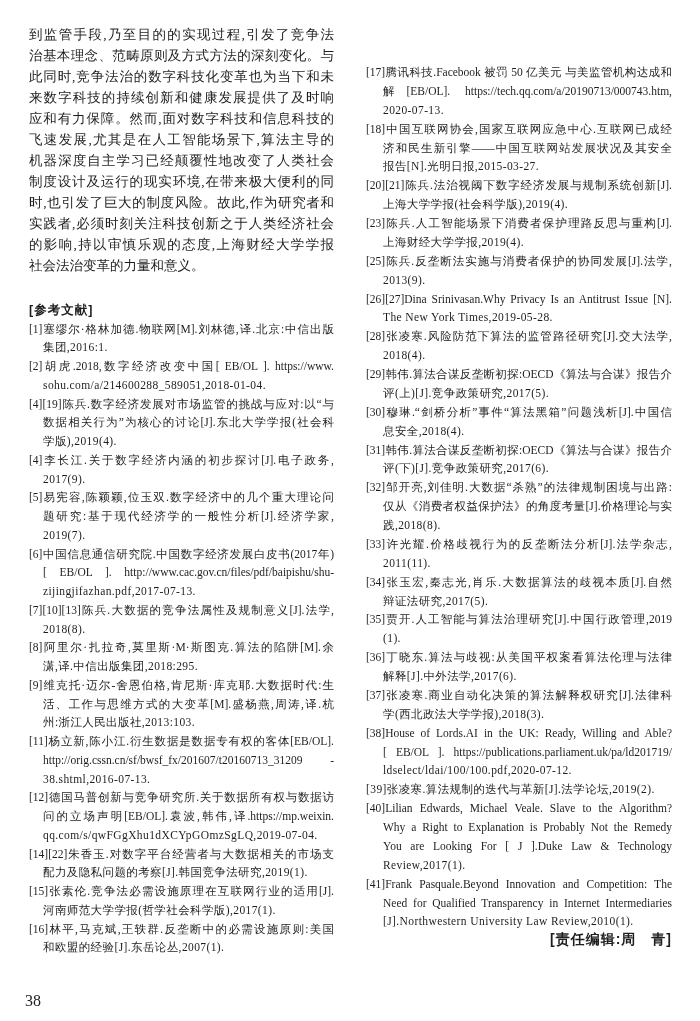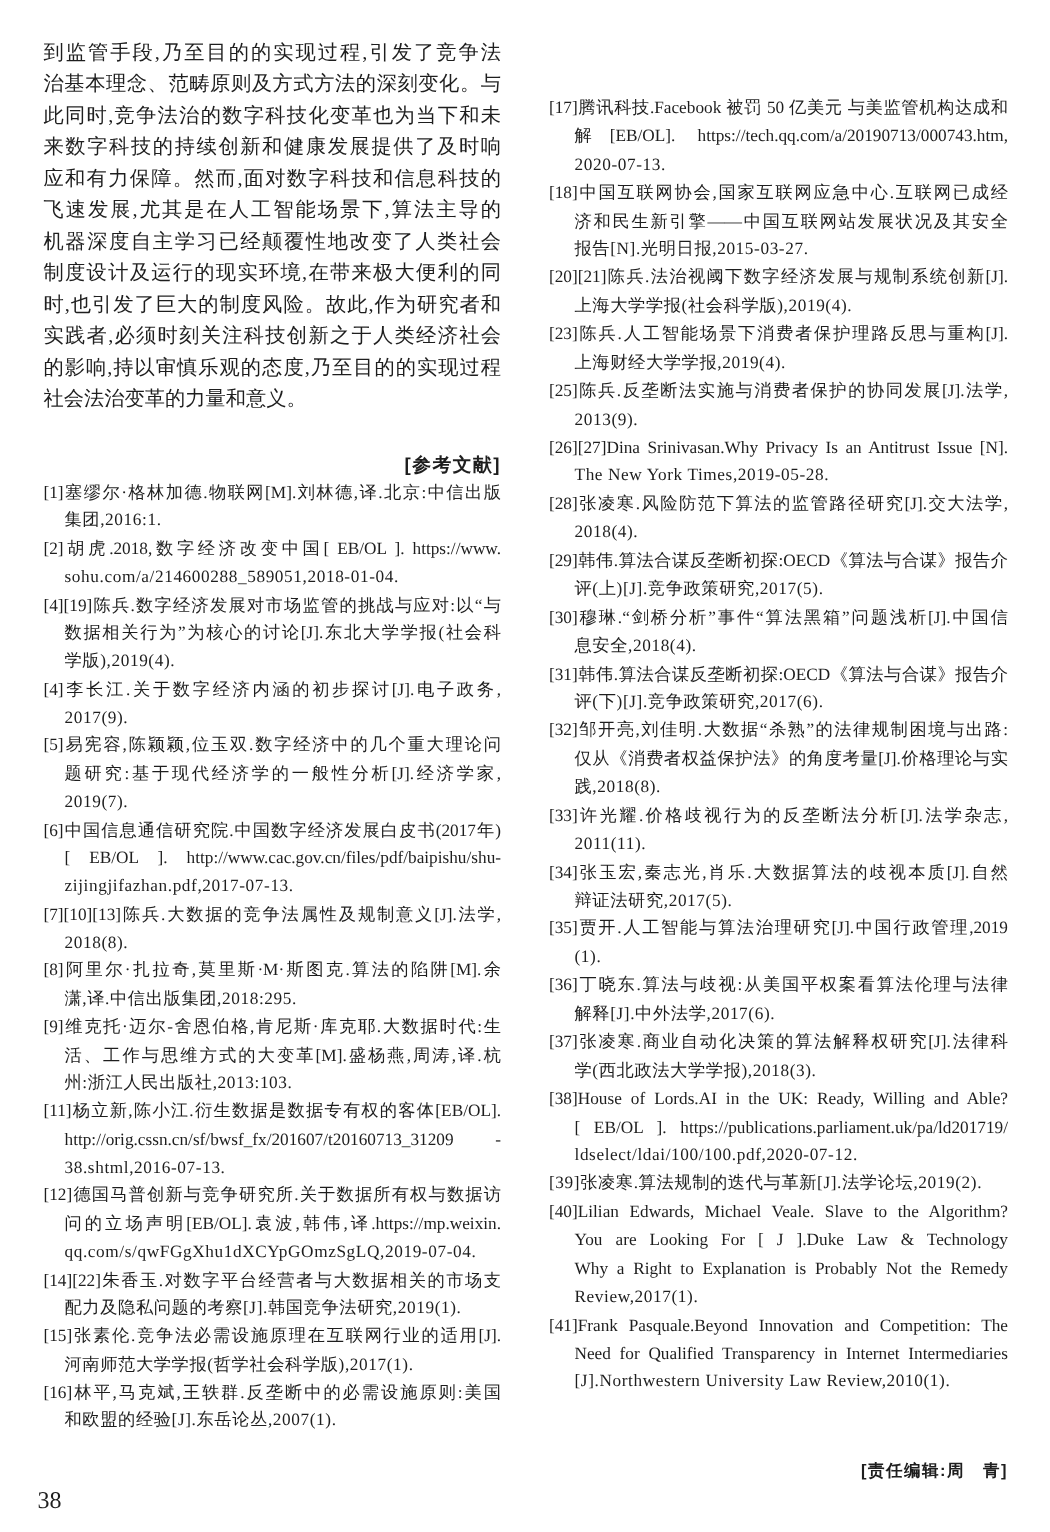--- a/index.html
+++ b/index.html
@@ -19,61 +19,61 @@
   .body-text {
     left: 29px; top: 24px; width: 305px;
     font-family: "Liberation Serif", serif;
     font-size: 13.5px; line-height: 21px; height: 21px;
   }
   .body-text .ln { height: 21px; }
 
   
   .refs-heading {
     left: 29px; top: 301px; width: 305px; height: 18px;
-    text-align: right; line-height: 18px;
+    text-align: left; line-height: 18px;
     font-family: "Liberation Sans", sans-serif; font-weight: bold;
     font-size: 12.5px; letter-spacing: 1px;
   }
 
   
   .refs { font-family: "Liberation Serif", serif; font-size: 11.5px; }
   .refs-left { left: 29px; top: 319.6px; width: 305px; line-height: 18.76px; }
   .refs-left .ln { height: 18.76px; text-align: center; }
   .refs-left .c { padding-left: 14px; }
   .refs-right { left: 366px; top: 41px; width: 306px; line-height: 18.89px; margin-top: 22px; }
   .refs-right .ln { height: 18.89px; }
   .refs-right .c { padding-left: 17px; }
   .refs .ln.e { letter-spacing: 0.4px; }
 
   
   .editor {
-    right: 28px; top: 972px; height: 18px; line-height: 18px;
+    right: 28px; top: 930px; height: 18px; line-height: 18px;
     font-family: "Liberation Sans", sans-serif; font-weight: bold;
-    font-size: 11px; letter-spacing: 1px; white-space: nowrap;
+    font-size: 14px; letter-spacing: 1px; white-space: nowrap;
   }
   .page-number {
     left: 25px; top: 991px; font-size: 16px; line-height: 20px;
     font-family: "Liberation Serif", serif;
   }
 </style>
 </head>
 <body>
 
 <div class="abs body-text">
   <div class="ln">到监管手段,乃至目的的实现过程,引发了竞争法</div>
   <div class="ln">治基本理念、范畴原则及方式方法的深刻变化。与</div>
   <div class="ln">此同时,竞争法治的数字科技化变革也为当下和未</div>
   <div class="ln">来数字科技的持续创新和健康发展提供了及时响</div>
   <div class="ln">应和有力保障。然而,面对数字科技和信息科技的</div>
   <div class="ln">飞速发展,尤其是在人工智能场景下,算法主导的</div>
   <div class="ln">机器深度自主学习已经颠覆性地改变了人类社会</div>
   <div class="ln">制度设计及运行的现实环境,在带来极大便利的同</div>
   <div class="ln">时,也引发了巨大的制度风险。故此,作为研究者和</div>
   <div class="ln">实践者,必须时刻关注科技创新之于人类经济社会</div>
-  <div class="ln">的影响,持以审慎乐观的态度,乃至目的的实现过程</div>
+  <div class="ln">的影响,持以审慎乐观的态度,上海财经大学学报</div>
   <div class="ln e">社会法治变革的力量和意义。</div>
 </div>
 
 <div class="abs refs-heading">[参考文献]</div>
 
 <div class="abs refs refs-left">
   <div>
     <div class="ln">[1]塞缪尔·格林加德.物联网[M].刘林德,译.北京:中信出版</div>
     <div class="ln c e">集团,2016:1.</div>
   </div>
@@ -208,22 +208,22 @@
   <div>
     <div class="ln">[38]House of Lords.AI in the UK: Ready, Willing and Able?</div>
     <div class="ln c">[ EB/OL ]. https://publications.parliament.uk/pa/ld201719/</div>
     <div class="ln c e">ldselect/ldai/100/100.pdf,2020-07-12.</div>
   </div>
   <div>
     <div class="ln e">[39]张凌寒.算法规制的迭代与革新[J].法学论坛,2019(2).</div>
   </div>
   <div>
     <div class="ln">[40]Lilian Edwards, Michael Veale. Slave to the Algorithm?</div>
+    <div class="ln c">Why a Right to Explanation is Probably Not the Remedy</div>
     <div class="ln c">You are Looking For [ J ].Duke Law &amp; Technology</div>
-    <div class="ln c">Why a Right to Explanation is Probably Not the Remedy</div>
     <div class="ln c e">Review,2017(1).</div>
   </div>
   <div>
     <div class="ln">[41]Frank Pasquale.Beyond Innovation and Competition: The</div>
     <div class="ln c">Need for Qualified Transparency in Internet Intermediaries</div>
     <div class="ln c e">[J].Northwestern University Law Review,2010(1).</div>
   </div>
 </div>
 
 <div class="abs editor">[责任编辑:周　青]</div>

